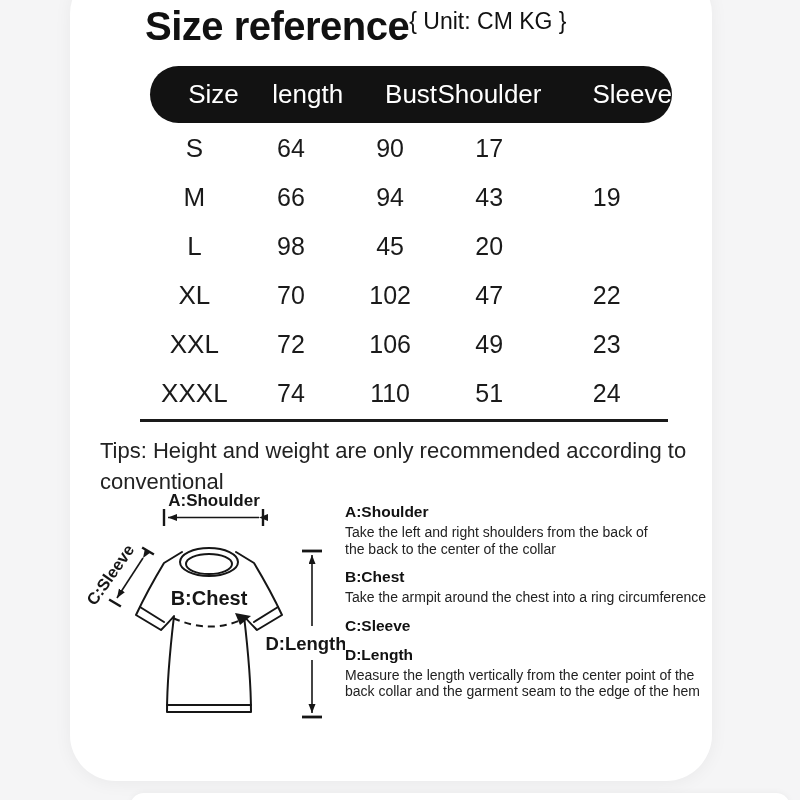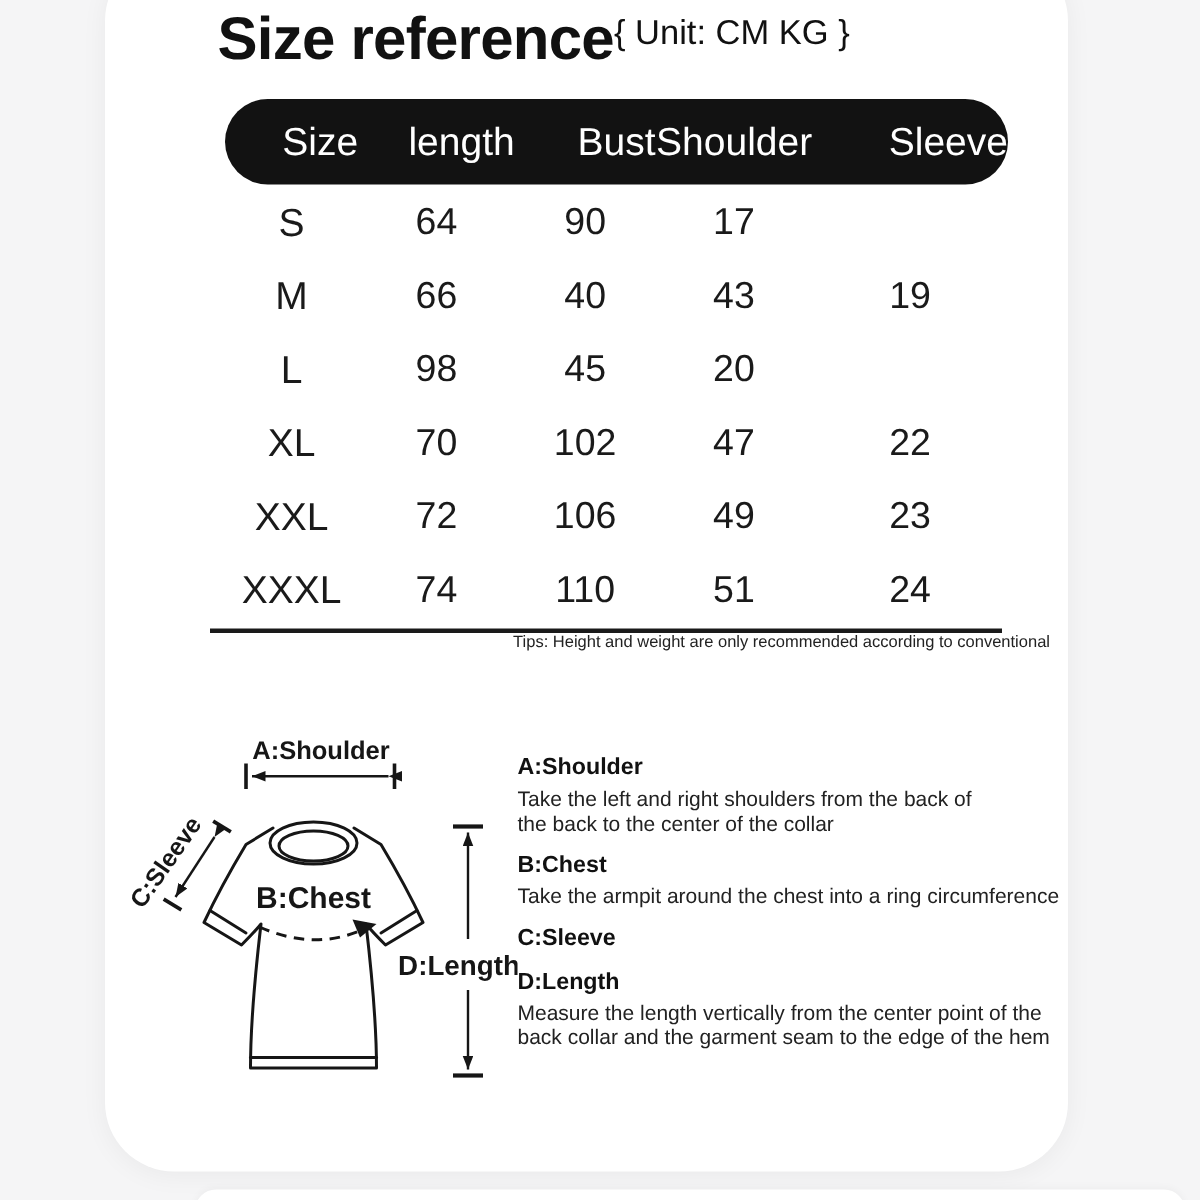--- a/index.html
+++ b/index.html
@@ -67,23 +67,23 @@
   .tbl-row .cell { text-align: center; }
   .tbl-row .cell.size { font-size: 26px; }
 
   .divider {
     position: absolute; left: 140px; top: 419px;
     width: 528px; height: 2.5px; background: #1a1a1a;
   }
 
   
   .tips {
-    position: absolute; left: 100px; top: 421px;
-    width: 600px; text-align: right;
-    font-size: 11px; line-height: 1.42; color: #222;
+    position: absolute; left: 100px; top: 435px;
+    width: 600px; text-align: left;
+    font-size: 22px; line-height: 1.42; color: #222;
   }
 
   
   .diagram {
     position: absolute; left: 85px; top: 488px;
     width: 260px; height: 250px;
   }
   .diagram text {
     font-family: "Liberation Sans", "DejaVu Sans", sans-serif;
     font-weight: bold; fill: #161616;
@@ -126,21 +126,21 @@
   <div class="tbl-body">
     <div class="tbl-row">
       <div class="cell size">S</div>
       <div class="cell">64</div>
       <div class="cell">90</div>
       <div class="cell">17</div>
     </div>
     <div class="tbl-row">
       <div class="cell size">M</div>
       <div class="cell">66</div>
-      <div class="cell">40</div>
+      <div class="cell">94</div>
       <div class="cell">43</div>
       <div class="cell">19</div>
     </div>
     <div class="tbl-row">
       <div class="cell size">L</div>
       <div class="cell">98</div>
       <div class="cell">45</div>
       <div class="cell">20</div>
     </div>
     <div class="tbl-row">

